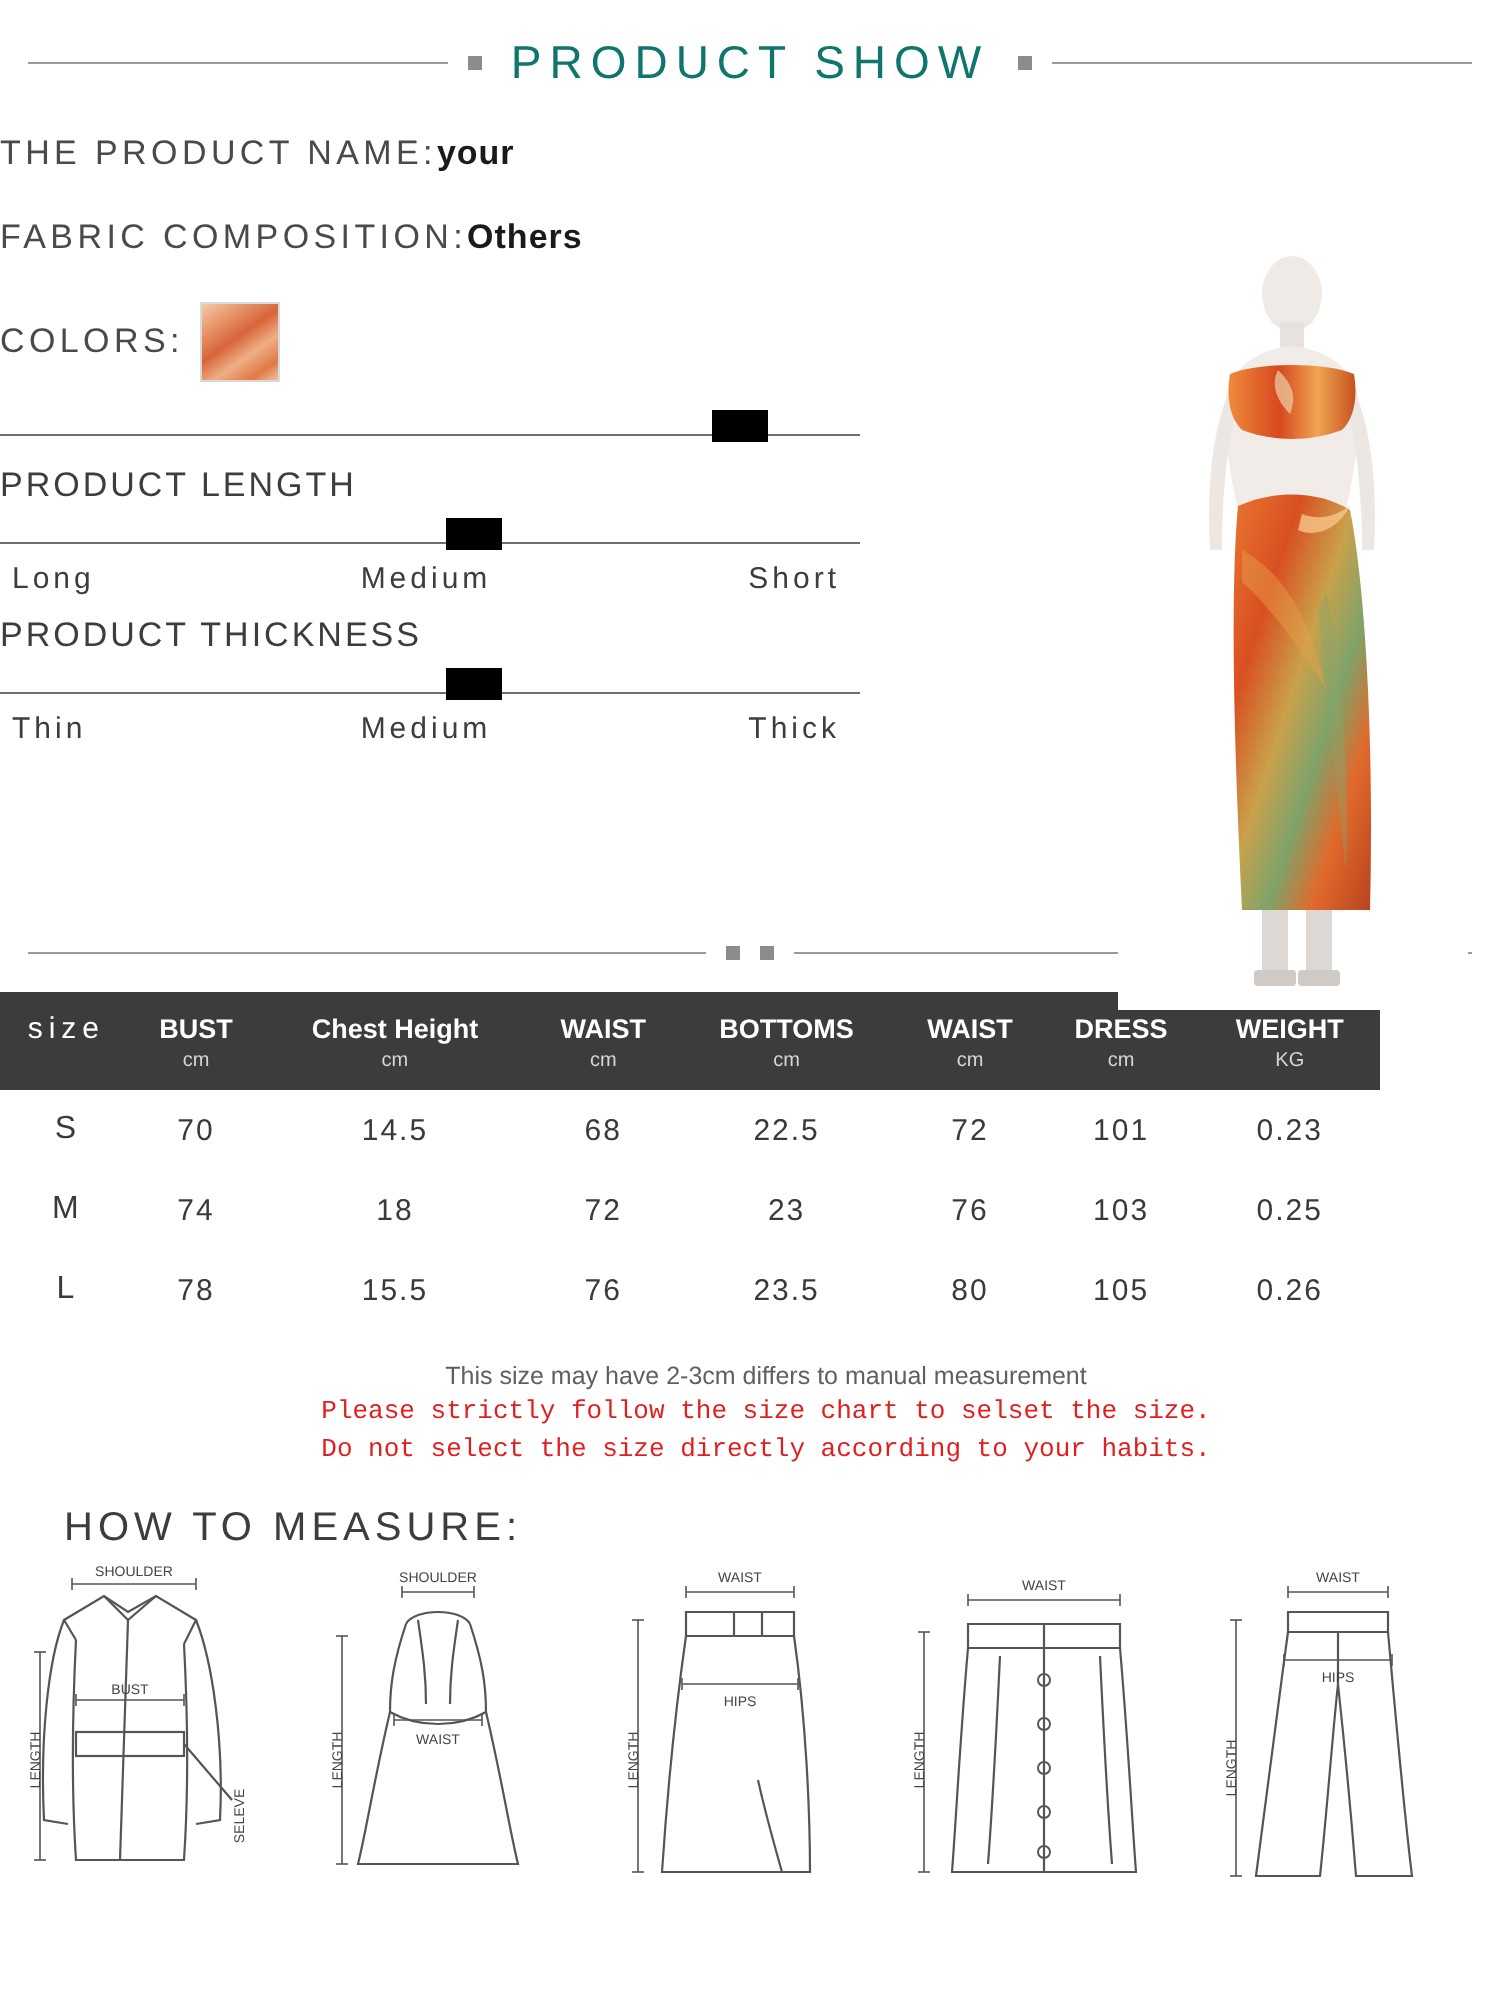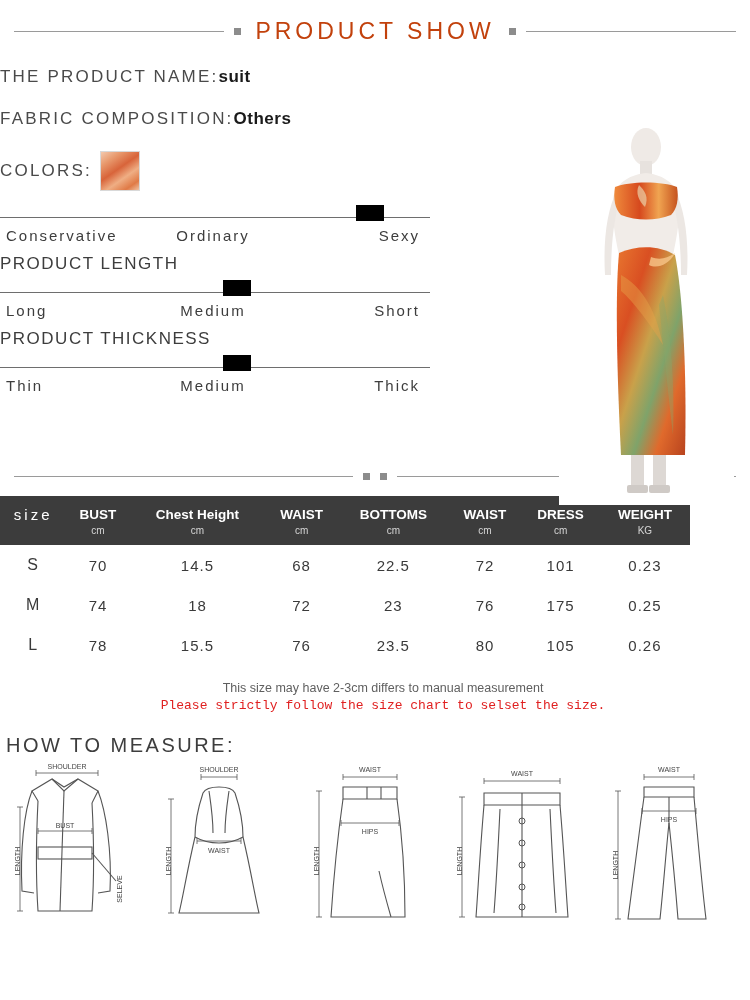--- a/index.html
+++ b/index.html
@@ -24,21 +24,21 @@
     flex: 1 1 auto;
     height: 1px;
     background: #9a9a9a;
   }
   .section-head .sq {
     width: 7px; height: 7px; background: #8c8c8c; flex: 0 0 auto;
   }
   .section-head .title {
     font-size: 23px;
     letter-spacing: 4px;
-    color: #c2410c;
+    color: #0f766e;
     white-space: nowrap;
     padding: 0 4px;
   }
 
   
   .info-wrap { position: relative; padding: 12px 0 0 0; min-height: 400px; }
   .info-left { width: 450px; }
   .spec-line {
     font-size: 17px;
     letter-spacing: 2px;
@@ -146,21 +146,21 @@
     line-height: 1.45;
   }
   .note-gray { font-size: 12.5px; color: #5f5f5f; }
   .note-red { font-size: 13px; color: #e02020; font-family: Liberation Mono, monospace; }
 
   
   .howto-title {
     font-size: 20px;
     letter-spacing: 2.5px;
     color: #3d3d3d;
-    padding: 12px 0 4px 6px;
+    padding: 12px 0 4px 32px;
   }
   .figs {
     display: flex;
     justify-content: space-between;
     align-items: flex-end;
     padding: 0 8px 10px 8px;
   }
   .fig { width: 140px; height: 170px; }
 </style>
 </head>
@@ -174,42 +174,37 @@
     <div class="title">PRODUCT SHOW</div>
     <div class="sq"></div>
     <div class="rule"></div>
   </div>
 
   <div class="info-wrap">
     <div class="info-left">
 
       <div class="spec-line">
         <span class="label">THE PRODUCT NAME:</span>
-        <span class="value">suit</span>
+        <span class="value">your</span>
       </div>
 
       <div class="spec-line">
         <span class="label">FABRIC COMPOSITION:</span>
         <span class="value">Others</span>
       </div>
 
       <div class="colors-row">
         <span class="label">COLORS:</span>
         <span class="swatch"></span>
       </div>
 
       <div class="attr-group">
         <div class="attr-bar">
           <div class="line"></div>
           <div class="marker" style="left:86%;"></div>
-        </div>
-        <div class="attr-opts">
-          <span>Conservative</span>
-          <span>Ordinary</span>
-          <span>Sexy</span>
         </div>
       </div>
 
       <div class="attr-group">
         <div class="attr-title">PRODUCT LENGTH</div>
         <div class="attr-bar">
           <div class="line"></div>
           <div class="marker" style="left:55%;"></div>
         </div>
         <div class="attr-opts">
@@ -319,39 +314,40 @@
         <td>101</td>
         <td>0.23</td>
       </tr>
       <tr>
         <td class="sizecell">M</td>
         <td>74</td>
         <td>18</td>
         <td>72</td>
         <td>23</td>
         <td>76</td>
-        <td>175</td>
+        <td>103</td>
         <td>0.25</td>
       </tr>
       <tr>
         <td class="sizecell">L</td>
         <td>78</td>
         <td>15.5</td>
         <td>76</td>
         <td>23.5</td>
         <td>80</td>
         <td>105</td>
         <td>0.26</td>
       </tr>
     </tbody>
   </table>
 
   <div class="note-block">
     <div class="note-gray">This size may have 2-3cm differs to manual measurement</div>
     <div class="note-red">Please strictly follow the size chart to selset the size.</div>
+    <div class="note-red">Do not select the size directly according to your habits.</div>
   </div>
 
   <div class="howto-title">HOW TO MEASURE:</div>
 
   <div class="figs">
 
     <div class="fig">
       <svg viewBox="0 0 140 170" xmlns="http://www.w3.org/2000/svg">
         <g fill="none" stroke="#555" stroke-width="1.1">
           <path d="M30 40 L24 30 L44 18 L56 26 L70 18 L90 30 L84 42"></path>

